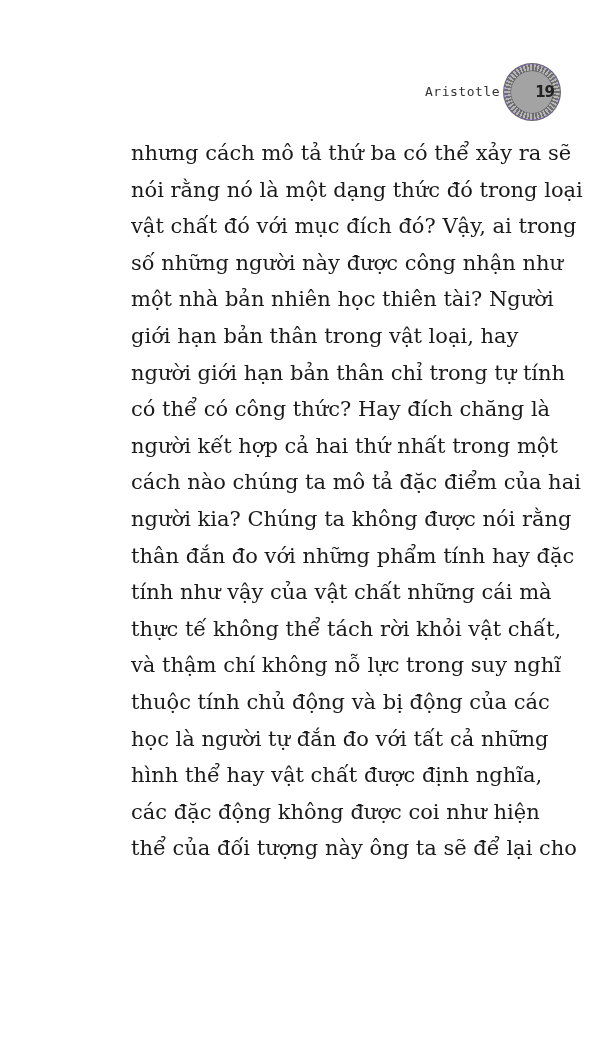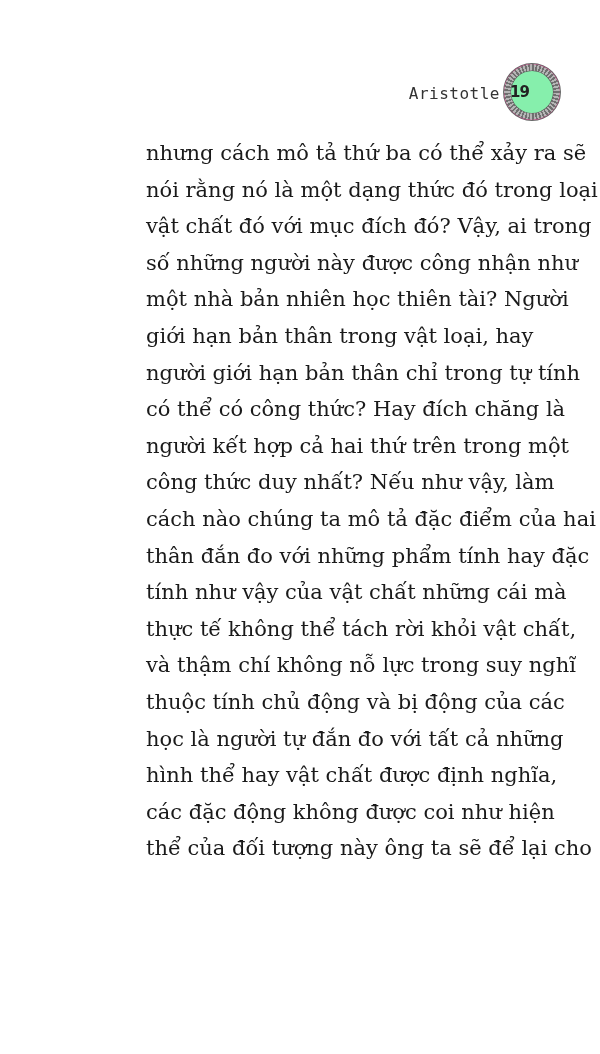--- a/index.html
+++ b/index.html
@@ -7,54 +7,54 @@
       width: 600px; height: 1054px;
       background: #ffffff;
       position: relative; overflow: hidden;
       color: #1a1a1a;
     }
     .header-author {
       position: absolute;
       right: 100px;
       top: 84px;
       font-family: "DejaVu Sans Mono", monospace;
-      font-size: 16px;
+      font-size: 13px;
       letter-spacing: 0.5px;
       color: #333;
     }
     .page-badge {
       position: absolute;
       left: 504px; top: 64px;
       width: 56px; height: 56px;
       box-sizing: border-box;
       border-radius: 50%;
-      border: 6px solid #ec4899;
-      background: #86efac;
+      border: 6px solid #8b5cf6;
+      background: #a3a3a3;
       box-shadow: inset 0 0 0 1px #555, 0 0 0 1px #666;
-      display: flex; align-items: center; justify-content: flex-start;
+      display: flex; align-items: center; justify-content: flex-end;
     }
     .page-badge::before {
       content: "";
       position: absolute; inset: -6px;
       border-radius: 50%;
       background: repeating-conic-gradient(#6f6f6f 0deg 4deg, #b5b5b5 4deg 8deg);
       -webkit-mask: radial-gradient(circle, transparent 21px, #000 22px);
               mask: radial-gradient(circle, transparent 21px, #000 22px);
     }
     .page-number {
       position: relative;
       font-family: "DejaVu Sans", sans-serif;
       font-size: 15px;
       font-weight: bold;
       color: #222;
       letter-spacing: -1px;
     }
     .body-text {
       position: absolute;
-      left: 146px;
+      left: 131px;
       top: 135px;
       width: 368px;
       font-family: "DejaVu Serif", serif;
       font-size: 21px;
       line-height: 36.6px;
       margin: 0;
     }
     .line {
       display: block;
       white-space: nowrap;
@@ -75,23 +75,23 @@
 
 <div class="body-text">
   <span class="line">nhưng cách mô tả thứ ba có thể xảy ra sẽ</span>
   <span class="line">nói rằng nó là một dạng thức đó trong loại</span>
   <span class="line">vật chất đó với mục đích đó? Vậy, ai trong</span>
   <span class="line">số những người này được công nhận như</span>
   <span class="line">một nhà bản nhiên học thiên tài? Người</span>
   <span class="line">giới hạn bản thân trong vật loại, hay</span>
   <span class="line">người giới hạn bản thân chỉ trong tự tính</span>
   <span class="line">có thể có công thức? Hay đích chăng là</span>
-  <span class="line">người kết hợp cả hai thứ trên trong một</span>
-  <span class="line">công thức duy nhất? Nếu như vậy, làm</span>
+  <span class="line">người kết hợp cả hai thứ nhất trong một</span>
   <span class="line">cách nào chúng ta mô tả đặc điểm của hai</span>
+  <span class="line">người kia? Chúng ta không được nói rằng</span>
   <span class="line">thân đắn đo với những phẩm tính hay đặc</span>
   <span class="line">tính như vậy của vật chất những cái mà</span>
   <span class="line">thực tế không thể tách rời khỏi vật chất,</span>
   <span class="line">và thậm chí không nỗ lực trong suy nghĩ</span>
   <span class="line">thuộc tính chủ động và bị động của các</span>
   <span class="line">học là người tự đắn đo với tất cả những</span>
   <span class="line">hình thể hay vật chất được định nghĩa,</span>
   <span class="line">các đặc động không được coi như hiện</span>
   <span class="line last">thể của đối tượng này ông ta sẽ để lại cho</span>
 </div>

